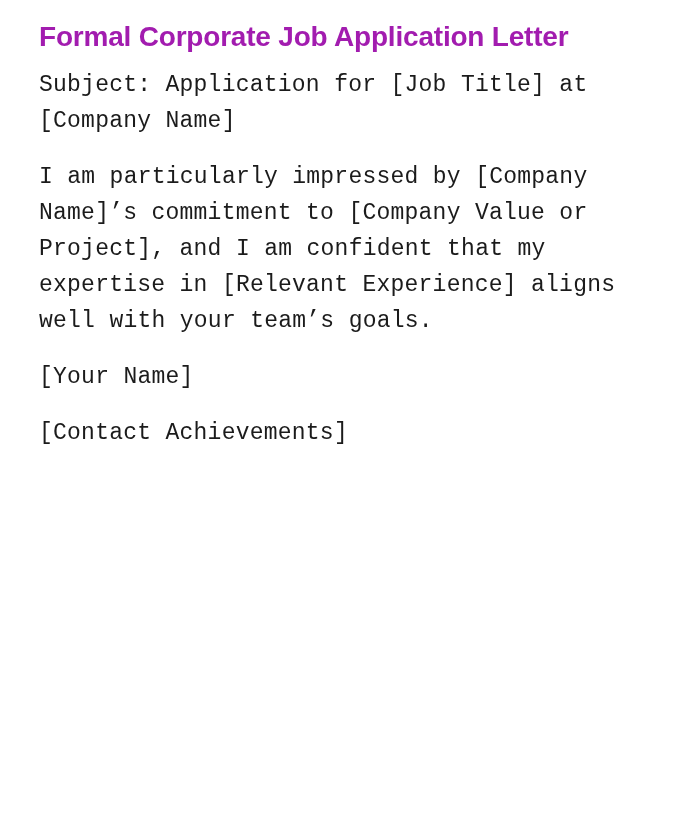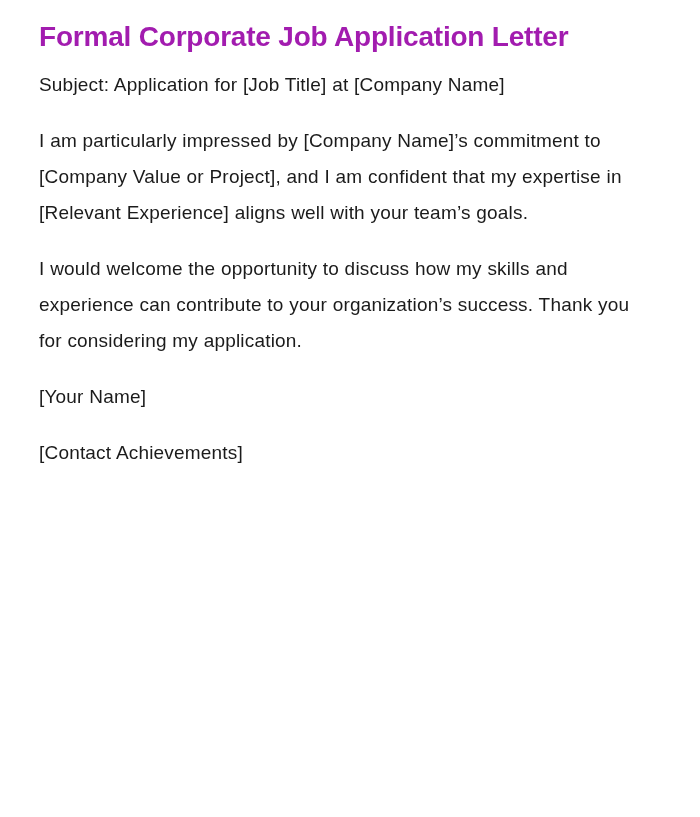--- a/index.html
+++ b/index.html
@@ -32,28 +32,29 @@
     color: #a21caf;
     margin: 0 0 13px 0;
     padding: 0;
   }
 
   .letter-body {
     width: 612px;
   }
 
   .para {
-    font-size: 19px;
+    font-size: 23px;
     line-height: 36px;
     font-weight: normal;
     color: #1b1b1b;
     margin: 0 0 20px 0;
     padding: 0;
     letter-spacing: 0.01em;
     word-spacing: 0.01em;
+    font-family: Liberation Mono, monospace;
   }
 
   .para:last-child {
     margin-bottom: 0;
   }
 </style>
 </head>
 <body>
 
 <div class="page">
@@ -61,21 +62,20 @@
   <h1 class="doc-title">Formal Corporate Job Application Letter</h1>
 
   <div class="letter-body">
 
     <p class="para">Subject: Application for [Job Title] at [Company Name]</p>
 
 
 
     <p class="para">I am particularly impressed by [Company Name]’s commitment to [Company Value or Project], and I am confident that my expertise in [Relevant Experience] aligns well with your team’s goals.</p>
 
-    <p class="para">I would welcome the opportunity to discuss how my skills and experience can contribute to your organization’s success. Thank you for considering my application.</p>
 
 
     <p class="para">[Your Name]</p>
 
     <p class="para">[Contact Achievements]</p>
 
   </div>
 </div>
 
 </body></html>

